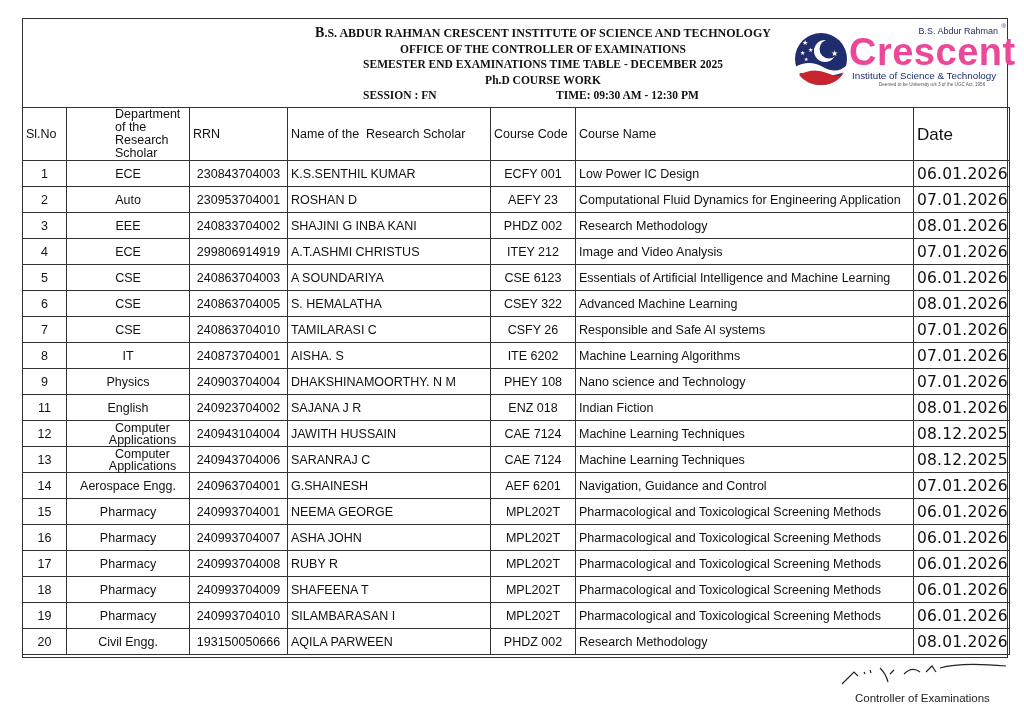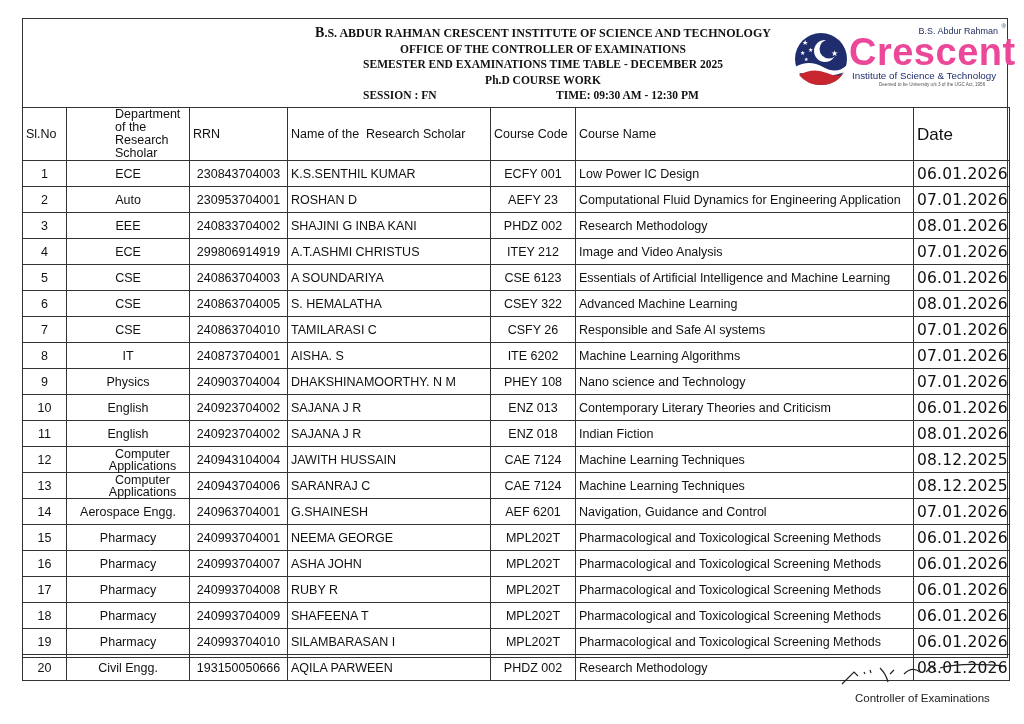--- a/index.html
+++ b/index.html
@@ -164,29 +164,20 @@
         <tr>
           <td class="c">9</td>
           <td class="c">Physics</td>
           <td class="c">240903704004</td>
           <td>DHAKSHINAMOORTHY. N M</td>
           <td class="c">PHEY 108</td>
           <td>Nano science and Technology</td>
           <td class="date">07.01.2026</td>
         </tr>
         <tr>
-          <td class="c">10</td>
-          <td class="c">English</td>
-          <td class="c">240923704002</td>
-          <td>SAJANA J R</td>
-          <td class="c">ENZ 013</td>
-          <td>Contemporary Literary Theories and Criticism</td>
-          <td class="date">06.01.2026</td>
-        </tr>
-        <tr>
           <td class="c">11</td>
           <td class="c">English</td>
           <td class="c">240923704002</td>
           <td>SAJANA J R</td>
           <td class="c">ENZ 018</td>
           <td>Indian Fiction</td>
           <td class="date">08.01.2026</td>
         </tr>
         <tr>
           <td class="c">12</td>

